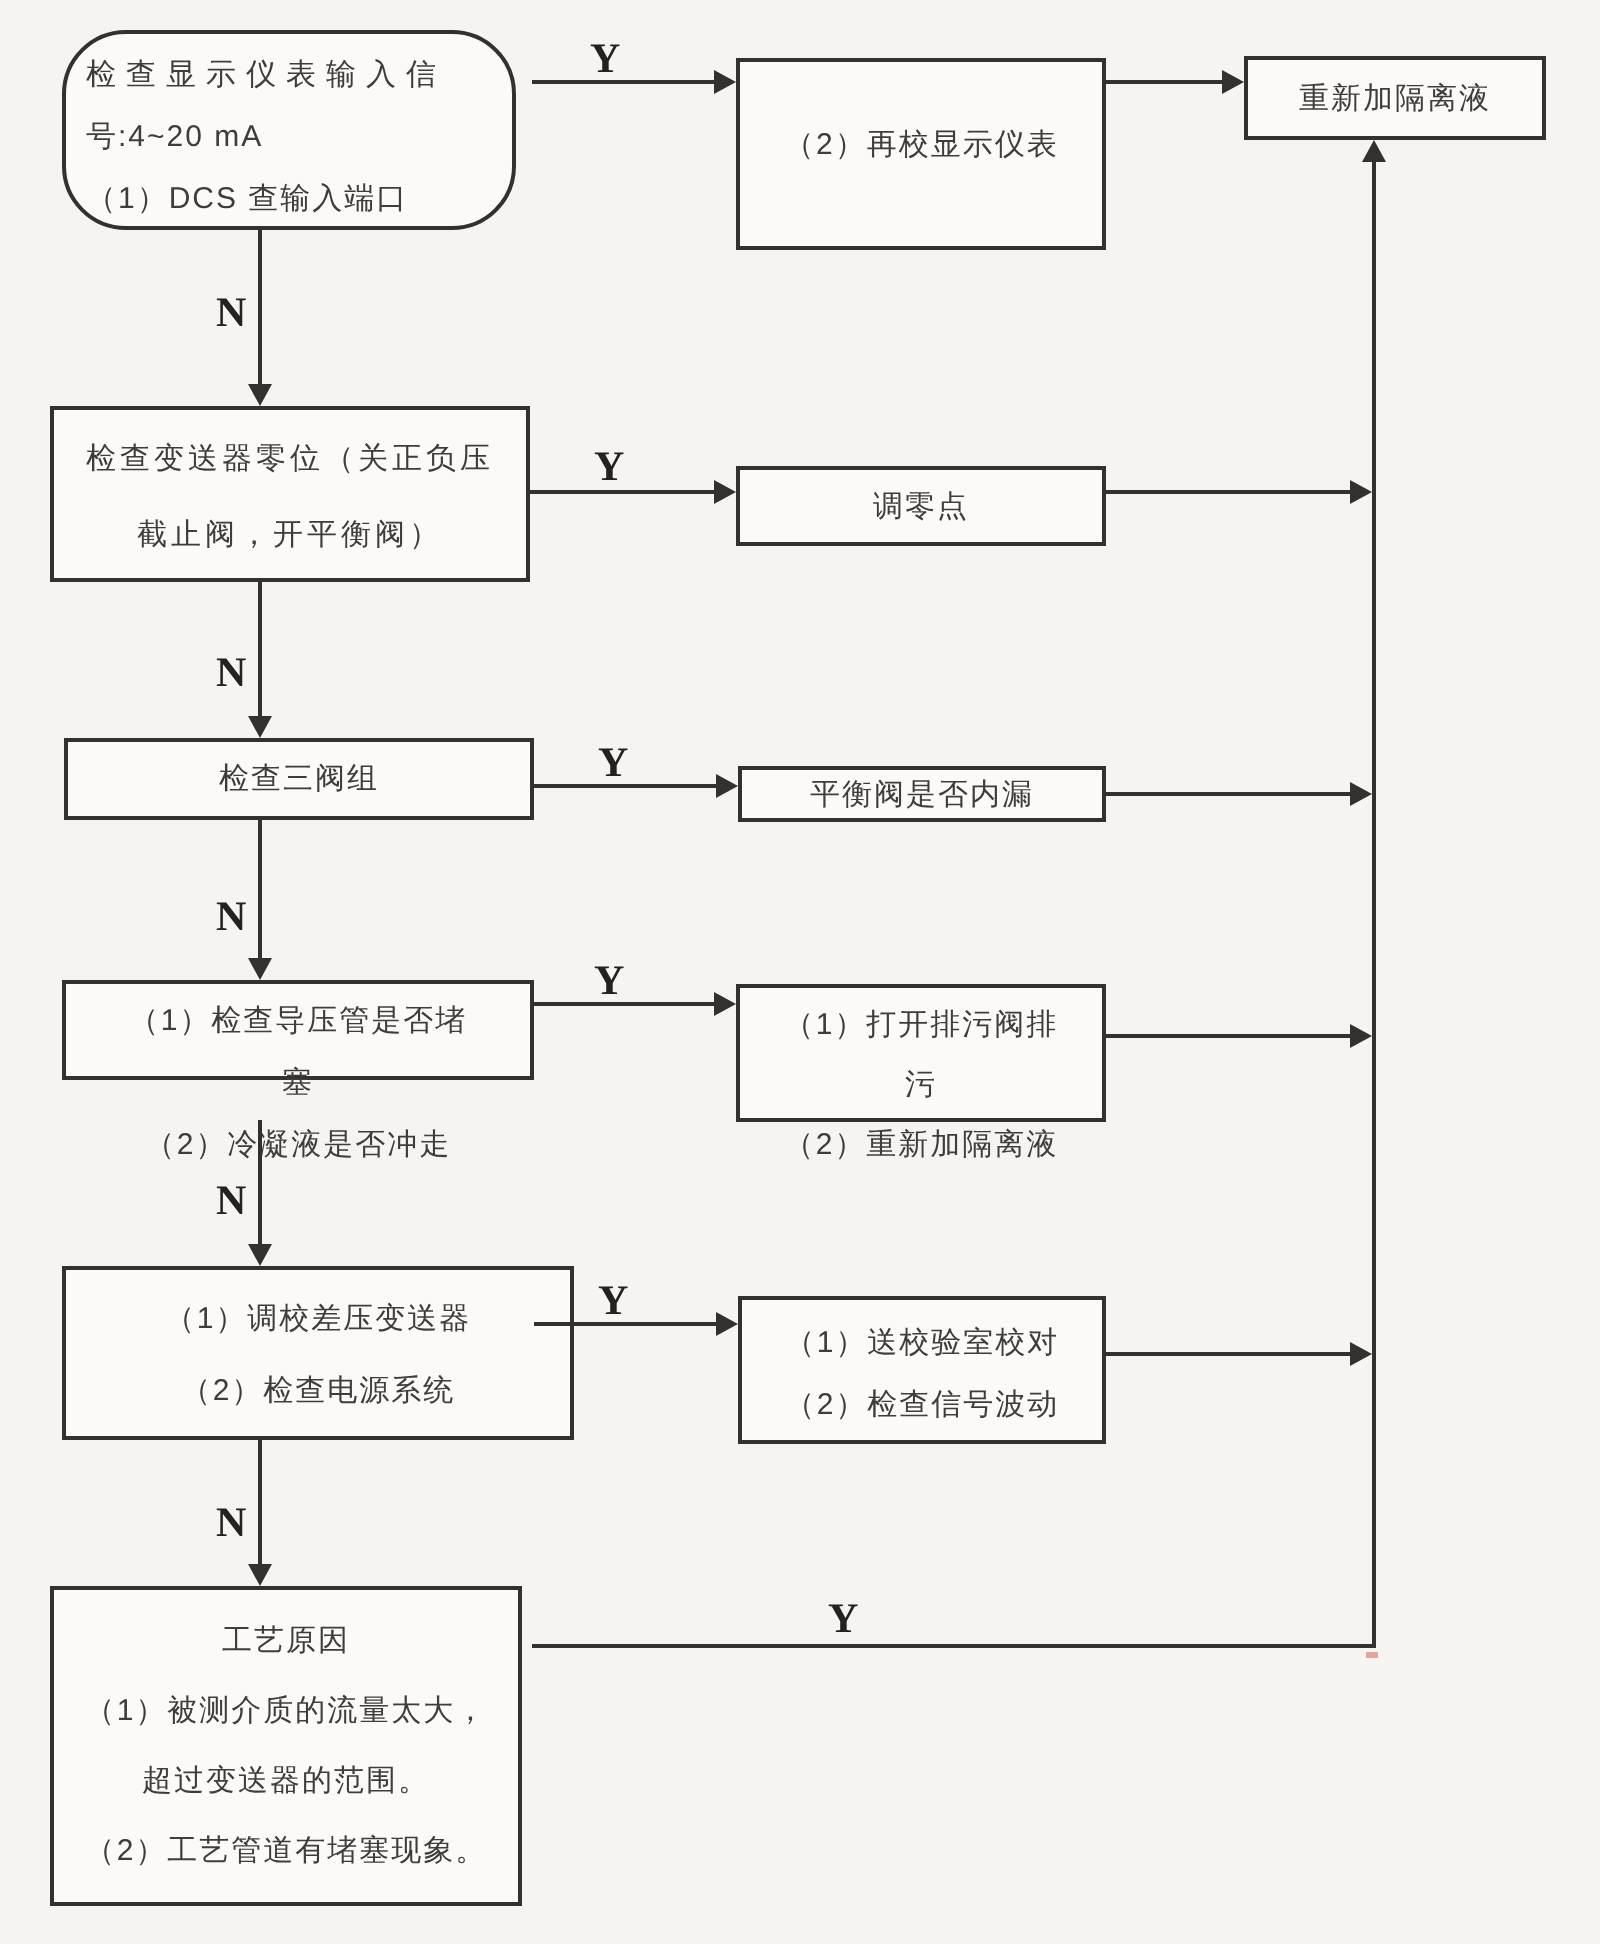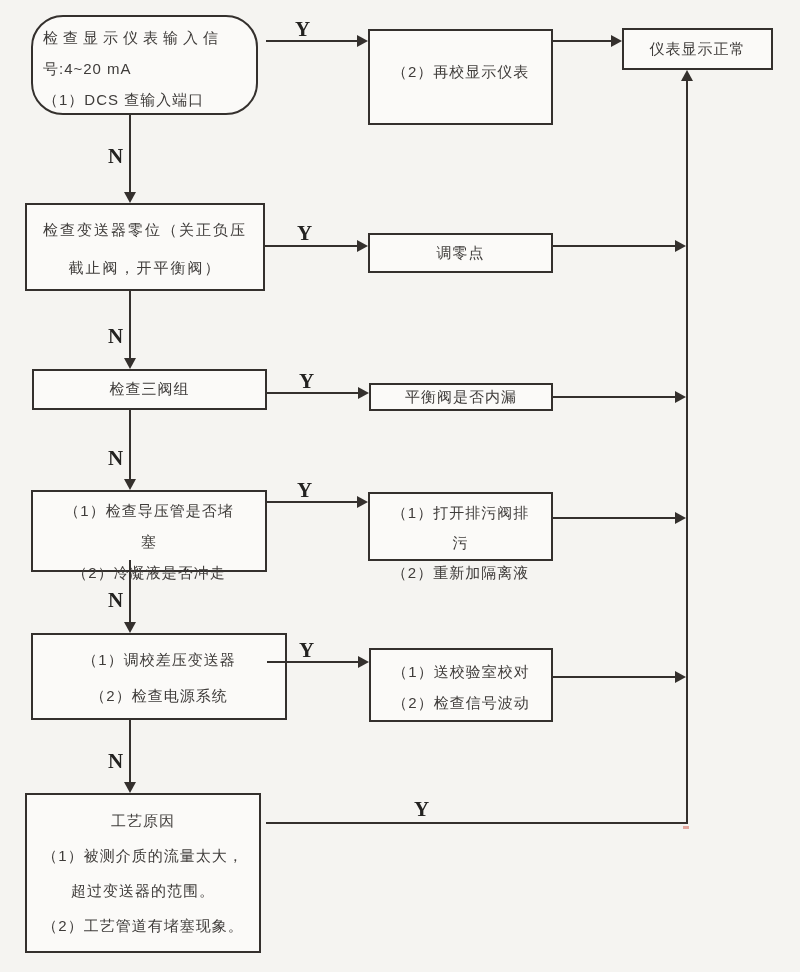--- a/index.html
+++ b/index.html
@@ -30,21 +30,21 @@
     <div class="ln sp">检查显示仪表输入信</div>
     <div class="ln">号:4~20 mA</div>
     <div class="ln">（1）DCS 查输入端口</div>
   </div>
 
   <div class="bx" style="left:368px;top:29px;width:185px;height:96px;padding:32px 0 0 22px;">
     <span>（2）再校显示仪表</span>
   </div>
 
   <div class="bx ctr" style="left:622px;top:28px;width:151px;height:42px;">
-    <span>仪表显示正常</span>
+    <span>重新加隔离液</span>
   </div>
 
   <div class="lab" style="left:295px;top:19px;">Y</div>
   <div class="hl" style="left:266px;top:40px;width:91px;"></div>
   <div class="ar ar-r" style="left:357px;top:35px;"></div>
   <div class="hl" style="left:553px;top:40px;width:58px;"></div>
   <div class="ar ar-r" style="left:611px;top:35px;"></div>
 
   <div class="lab" style="left:108px;top:146px;">N</div>
   <div class="vl" style="left:129px;top:115px;height:77px;"></div>
@@ -78,21 +78,21 @@
   <div class="lab" style="left:299px;top:371px;">Y</div>
   <div class="hl" style="left:267px;top:392px;width:91px;"></div>
   <div class="ar ar-r" style="left:358px;top:387px;"></div>
   <div class="hl" style="left:553px;top:396px;width:122px;"></div>
   <div class="ar ar-r" style="left:675px;top:391px;"></div>
 
   <div class="lab" style="left:108px;top:448px;">N</div>
   <div class="vl" style="left:129px;top:409px;height:70px;"></div>
   <div class="ar ar-d" style="left:124px;top:479px;"></div>
 
-  <div class="bx pre" style="left:31px;top:490px;width:236px;height:82px;padding:3px 26px;line-height:31px;">（1）检查导压管是否堵塞
+  <div class="bx pre" style="left:31px;top:490px;width:236px;height:50px;padding:3px 26px;line-height:31px;">（1）检查导压管是否堵塞
 （2）冷凝液是否冲走</div>
 
   <div class="bx pre" style="left:368px;top:492px;width:185px;height:69px;padding:4px 18px;line-height:30px;">（1）打开排污阀排污
 （2）重新加隔离液</div>
 
   <div class="lab" style="left:297px;top:480px;">Y</div>
   <div class="hl" style="left:267px;top:501px;width:90px;"></div>
   <div class="ar ar-r" style="left:357px;top:496px;"></div>
   <div class="hl" style="left:553px;top:517px;width:122px;"></div>
   <div class="ar ar-r" style="left:675px;top:512px;"></div>

